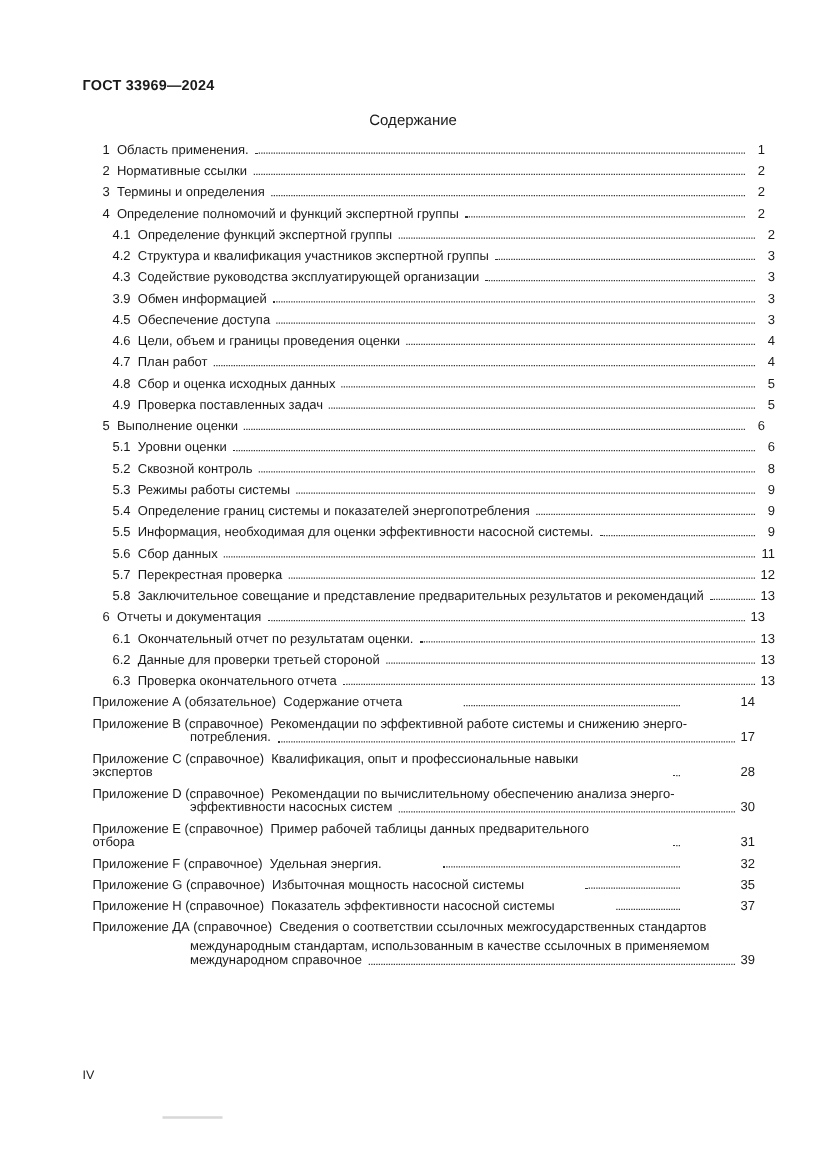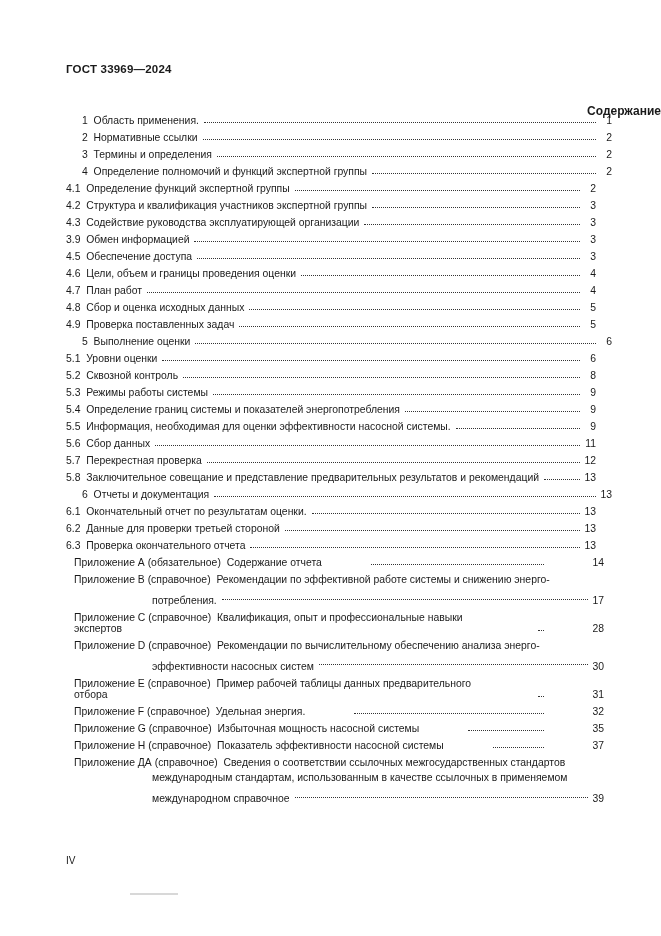--- a/index.html
+++ b/index.html
@@ -27,24 +27,24 @@
     left: 66px;
     top: 63px;
     font-size: 11.5px;
     font-weight: bold;
     letter-spacing: 0.2px;
   }
   .doc-title {
     position: absolute;
     left: 0;
     right: 0;
-    top: 104px;
-    text-align: right;
+    top: 89px;
+    text-align: center;
     font-size: 12px;
-    font-weight: bold;
+    font-weight: normal;
   }
   .toc {
     position: absolute;
     left: 66px;
     top: 116px;
     width: 530px;
     font-size: 10.4px;
     line-height: 1.0;
   }
   .toc-entry {
@@ -68,44 +68,44 @@
     margin: 0 2px;
   }
   .toc-page {
     flex: 0 0 auto;
     text-align: right;
     min-width: 12px;
     padding-left: 2px;
   }
   
   .lvl-0 { margin-left: 16px; }
-  .lvl-1 { }
+  .lvl-1 { margin-left: 24px; }
   .lvl-app { margin-left: 8px; gap: 44px; }
   
   .toc-entry.multi {
     display: block;
   }
   .toc-entry.multi .line1 {
     display: flex;
     align-items: flex-end;
     width: 100%;
   }
   .toc-entry.multi .line2 {
     display: flex;
     align-items: flex-end;
     width: 100%;
     margin-top: 5px;
     padding-left: 78px;
     box-sizing: border-box;
   }
   .toc-entry.multi .line3 {
     display: flex;
-    align-items: center;
+    align-items: flex-end;
     width: 100%;
-    margin-top: 11px;
+    margin-top: 1px;
     padding-left: 78px;
     box-sizing: border-box;
   }
   .nowrap-cont {
     white-space: pre-wrap;
     flex: 0 1 auto;
     padding-right: 3px;
   }
   .folio {
     position: absolute;

